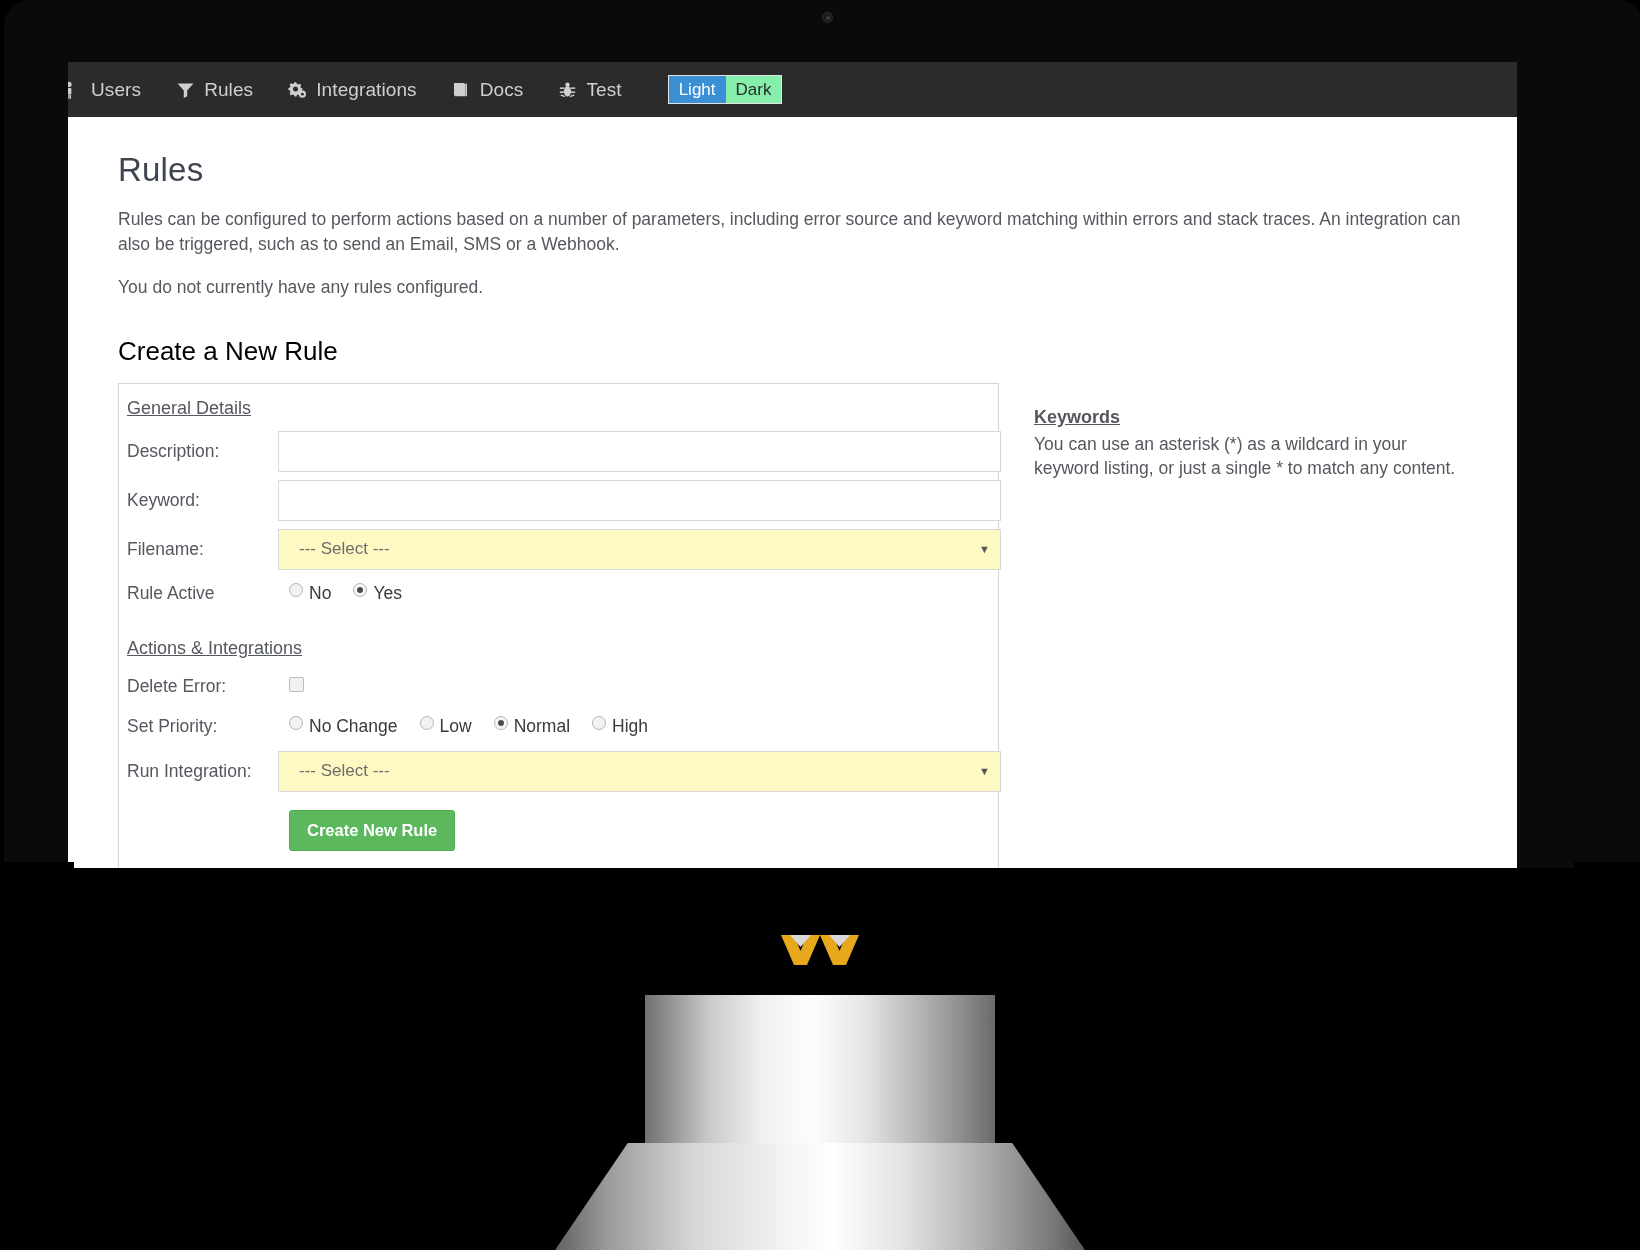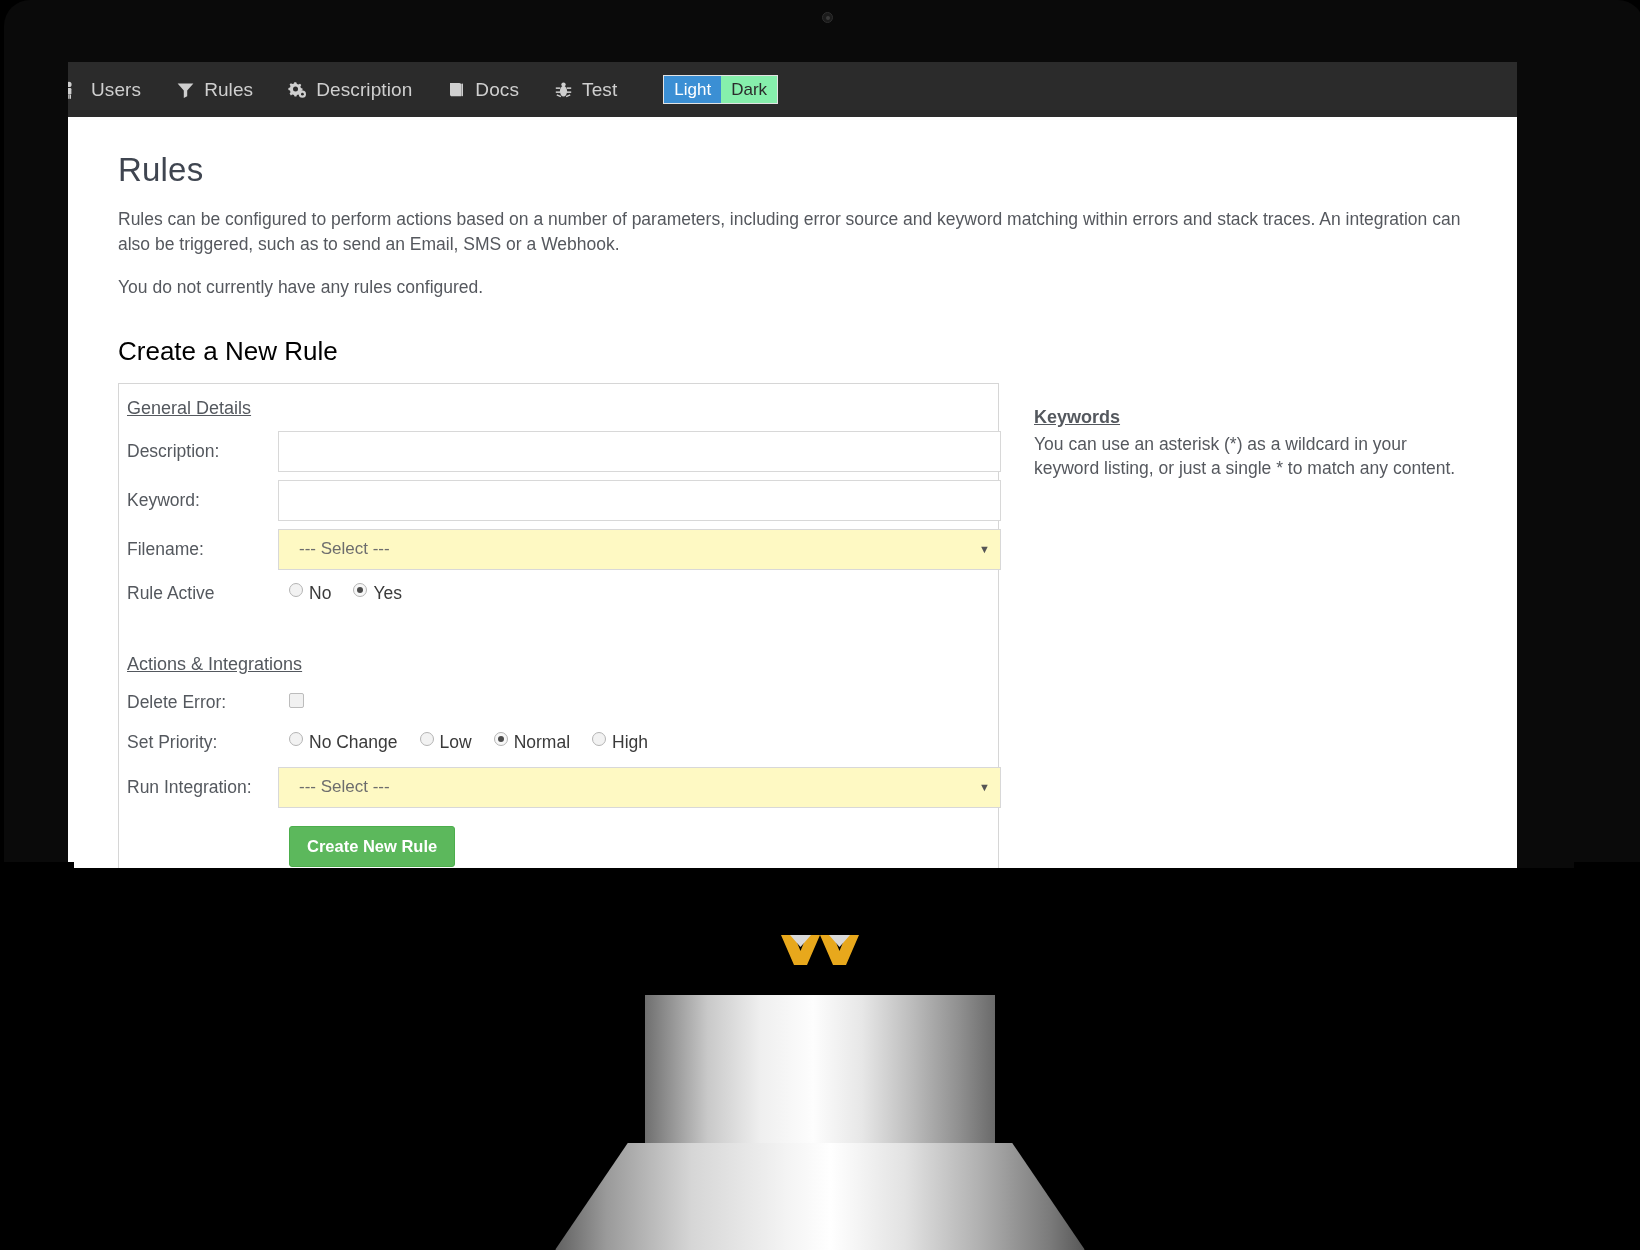--- a/index.html
+++ b/index.html
@@ -154,21 +154,21 @@
     background: #fff;
     padding: 14px 0 18px 0;
   }
   .legend {
     font-size: 18px;
     color: #54585e;
     text-decoration: underline;
     margin: 0 0 8px 8px;
     padding-left: 0;
   }
-  .legend.second { margin-top: 40px; }
+  .legend.second { margin-top: 24px; }
   .frow {
     display: flex;
     align-items: center;
     min-height: 40px;
     padding: 4px 0 4px 8px;
   }
   .flabel {
     width: 151px;
     flex: 0 0 151px;
     font-size: 17.5px;
@@ -367,21 +367,21 @@
 
         <div class="nav-item">
           <span class="nav-ico">
             <svg width="19" height="18" viewBox="0 0 19 18" fill="currentColor">
               <path d="M7.2 1.1l.5 1.6 1.7.5 1.4-.9 1.3 1.3-.9 1.4.5 1.7 1.6.5v1.9l-1.6.5-.5 1.7.9 1.4-1.3 1.3-1.4-.9-1.7.5-.5 1.6H5.3l-.5-1.6-1.7-.5-1.4.9L.4 12.2l.9-1.4-.5-1.7L-.8 8.6V6.7l1.6-.5.5-1.7-.9-1.4L1.7 1.8l1.4.9 1.7-.5.5-1.6z" transform="translate(1.2,0.4)"></path>
               <circle cx="7.5" cy="7.9" r="2.5" fill="#2b2b2b"></circle>
               <circle cx="14.4" cy="13.2" r="3.6"></circle>
               <circle cx="14.4" cy="13.2" r="1.4" fill="#2b2b2b"></circle>
             </svg>
           </span>
-          <span class="nav-label">Description</span>
+          <span class="nav-label">Integrations</span>
         </div>
 
         <div class="nav-item">
           <span class="nav-ico">
             <svg width="17" height="16" viewBox="0 0 17 16" fill="currentColor">
               <path d="M2 1h9.4c1 0 1.8.8 1.8 1.8v11.4H3.8C2.8 14.2 2 13.4 2 12.4z"></path>
               <rect x="13.4" y="1.6" width="1.6" height="12.6" rx=".6"></rect>
             </svg>
           </span>
           <span class="nav-label">Docs</span>

